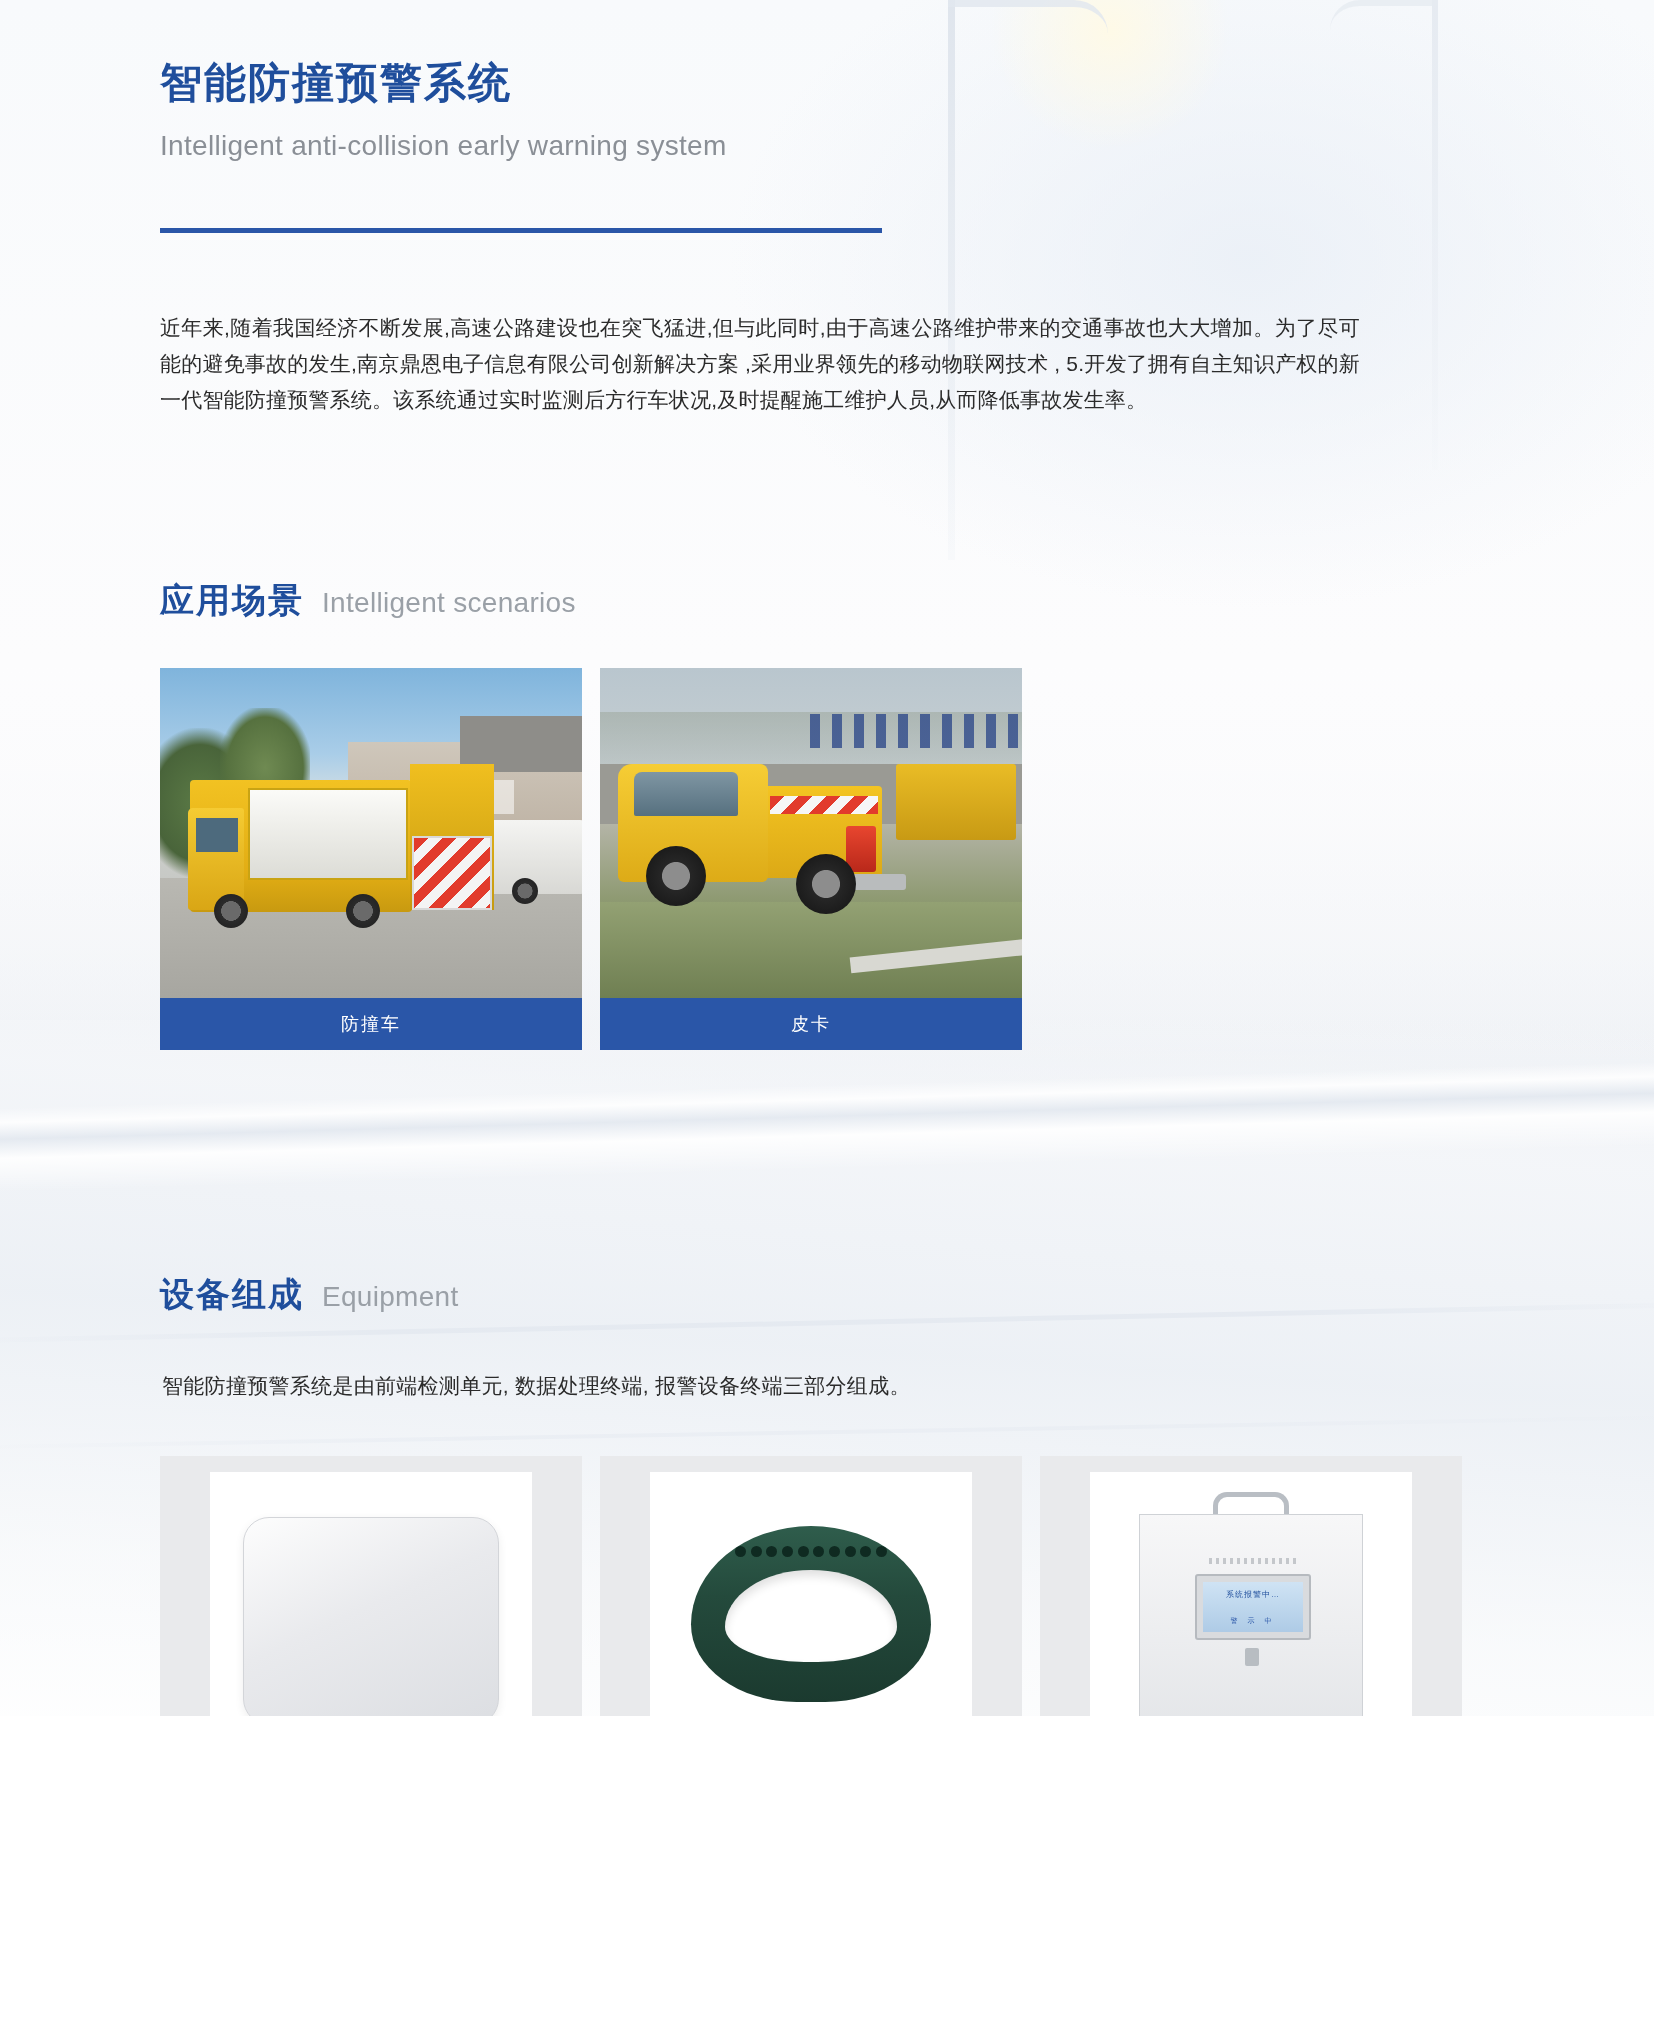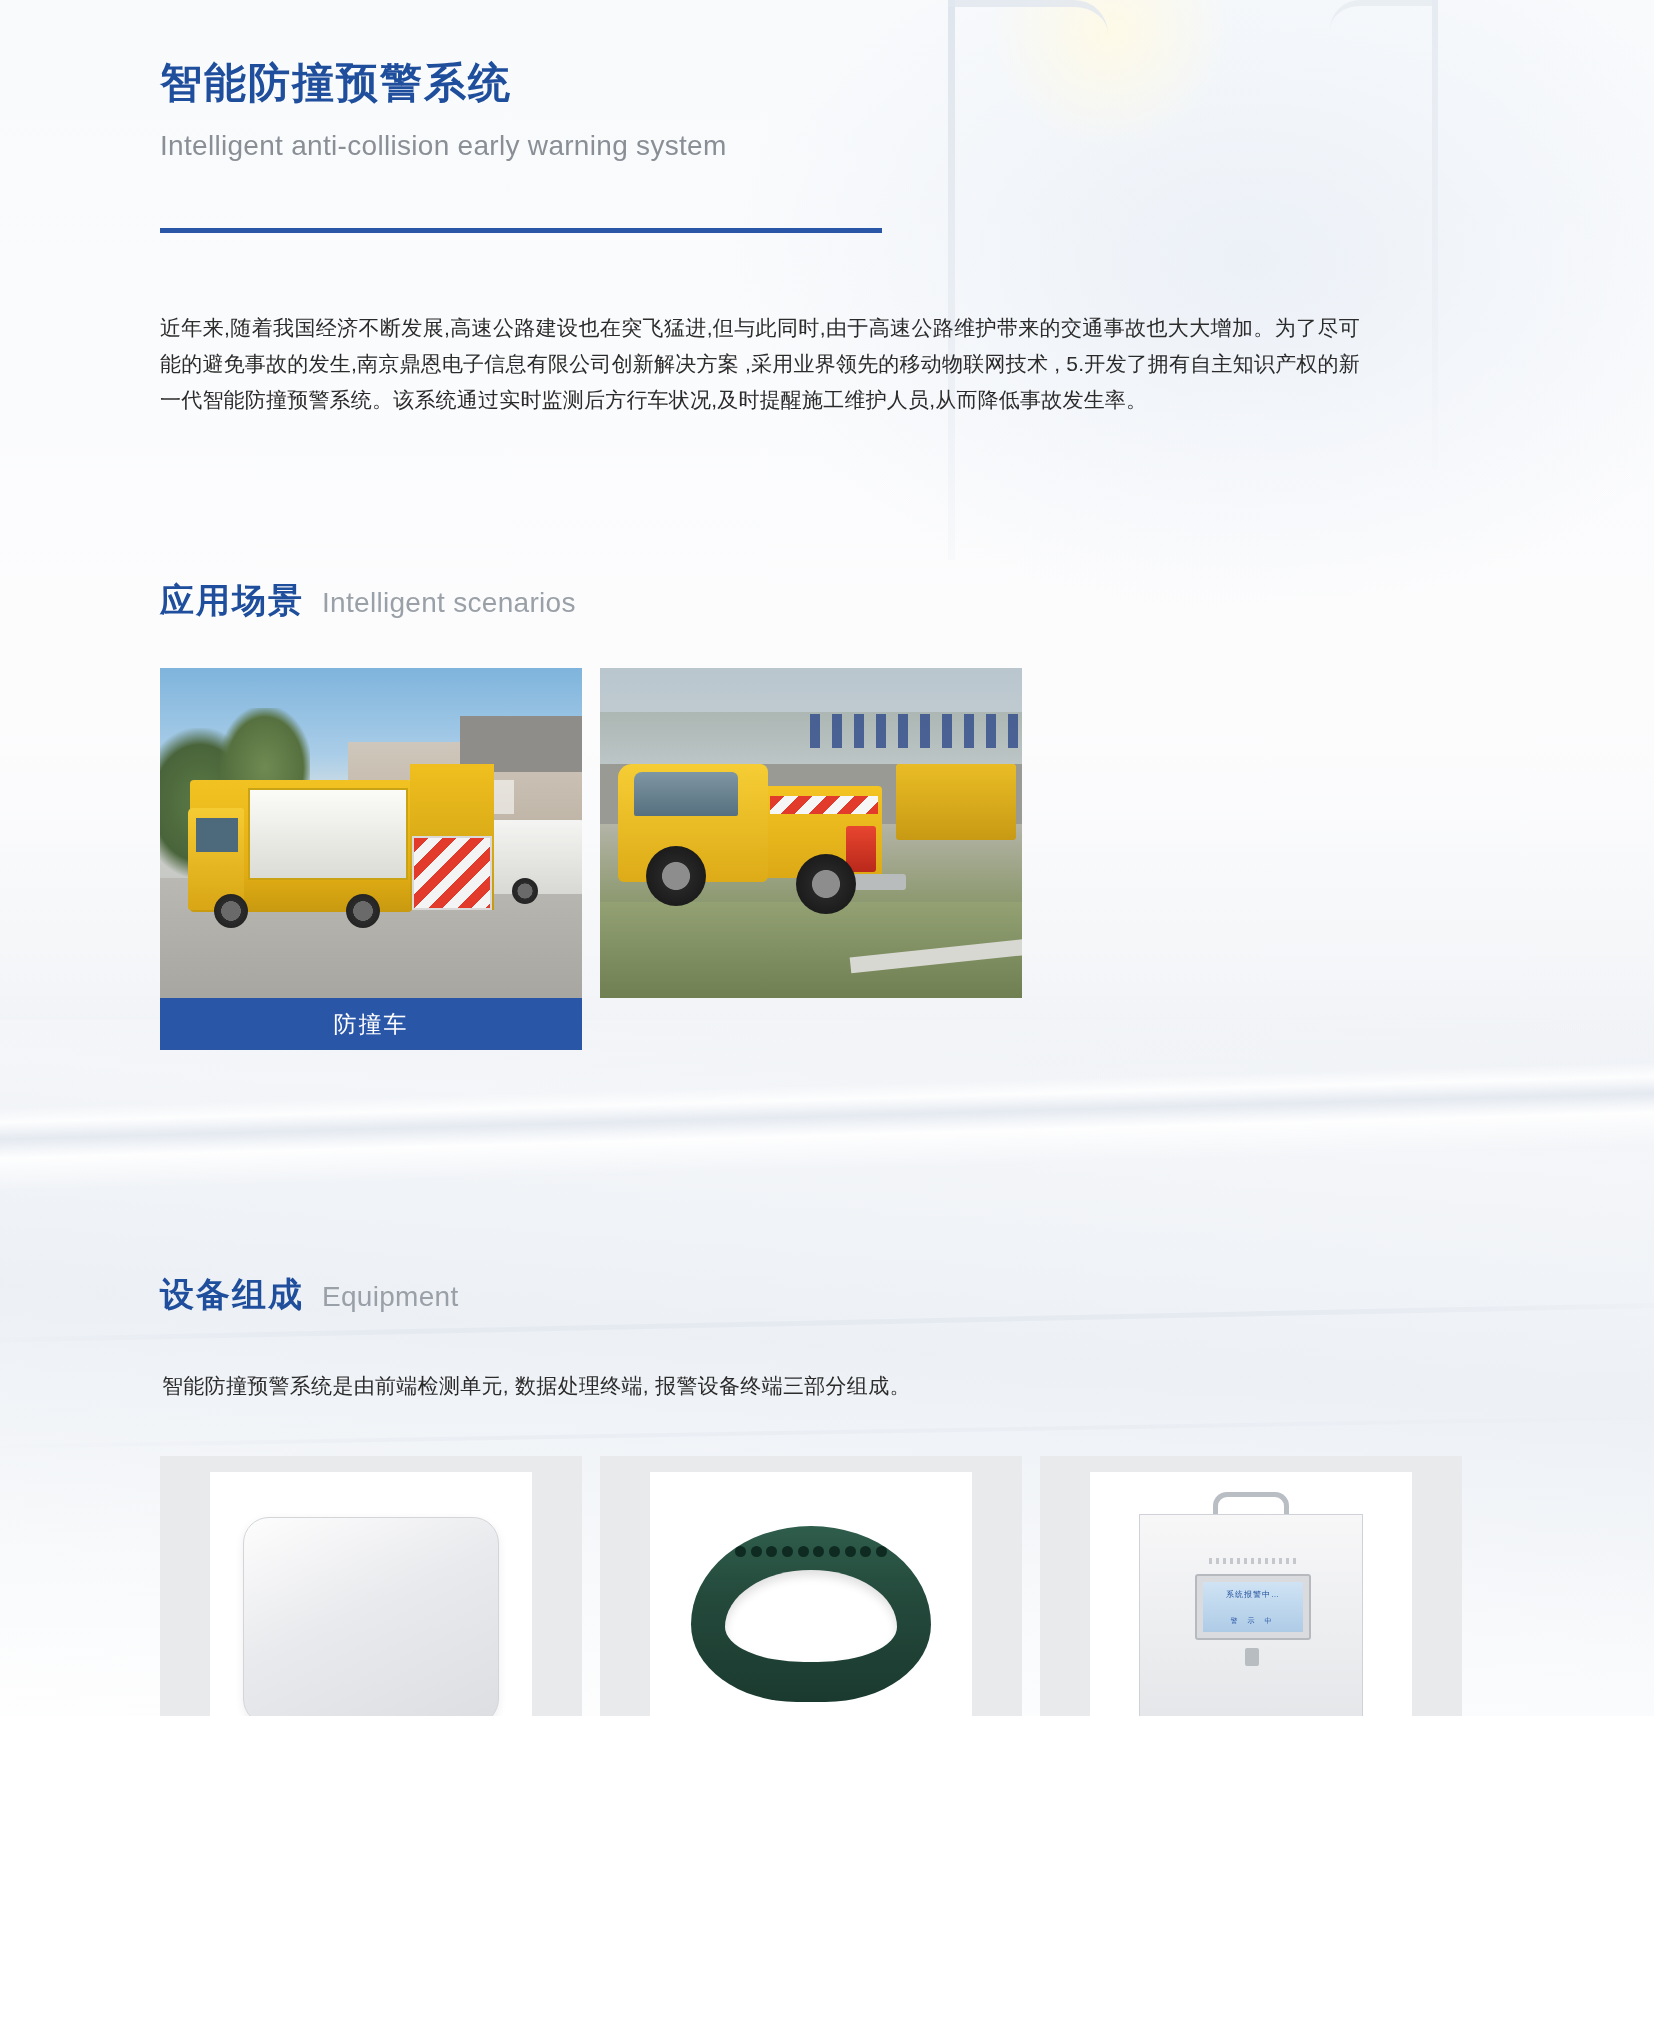--- a/index.html
+++ b/index.html
@@ -164,21 +164,21 @@
     width: 422px;
     height: 330px;
     overflow: hidden;
     position: relative;
     background: #e9ecef;
   }
   .card .caption {
     height: 52px;
     background: #2a56a8;
     color: #ffffff;
-    font-size: 23px;
+    font-size: 18px;
     letter-spacing: 2px;
     display: flex;
     align-items: center;
     justify-content: center;
   }
   
   #grid-equip .photo {
     background: #e9eaec;
     display: flex;
     align-items: center;
@@ -501,20 +501,21 @@
             <div class="bed"></div>
             <div class="cab"></div>
             <div class="glass"></div>
             <div class="stripe"></div>
             <div class="taillight"></div>
             <div class="bumper"></div>
             <div class="wheel" style="left:46px;top:178px;"></div>
             <div class="wheel" style="left:196px;top:186px;"></div>
           </div>
         </div>
+        <div class="caption">皮卡</div>
       </div>
 
     </div>
 
     <div class="sec" id="sec-equip">
       <span class="sec-cn">设备组成</span>
       <span class="sec-en">Equipment</span>
     </div>
 
     <div class="equip-desc">智能防撞预警系统是由前端检测单元, 数据处理终端, 报警设备终端三部分组成。</div>

